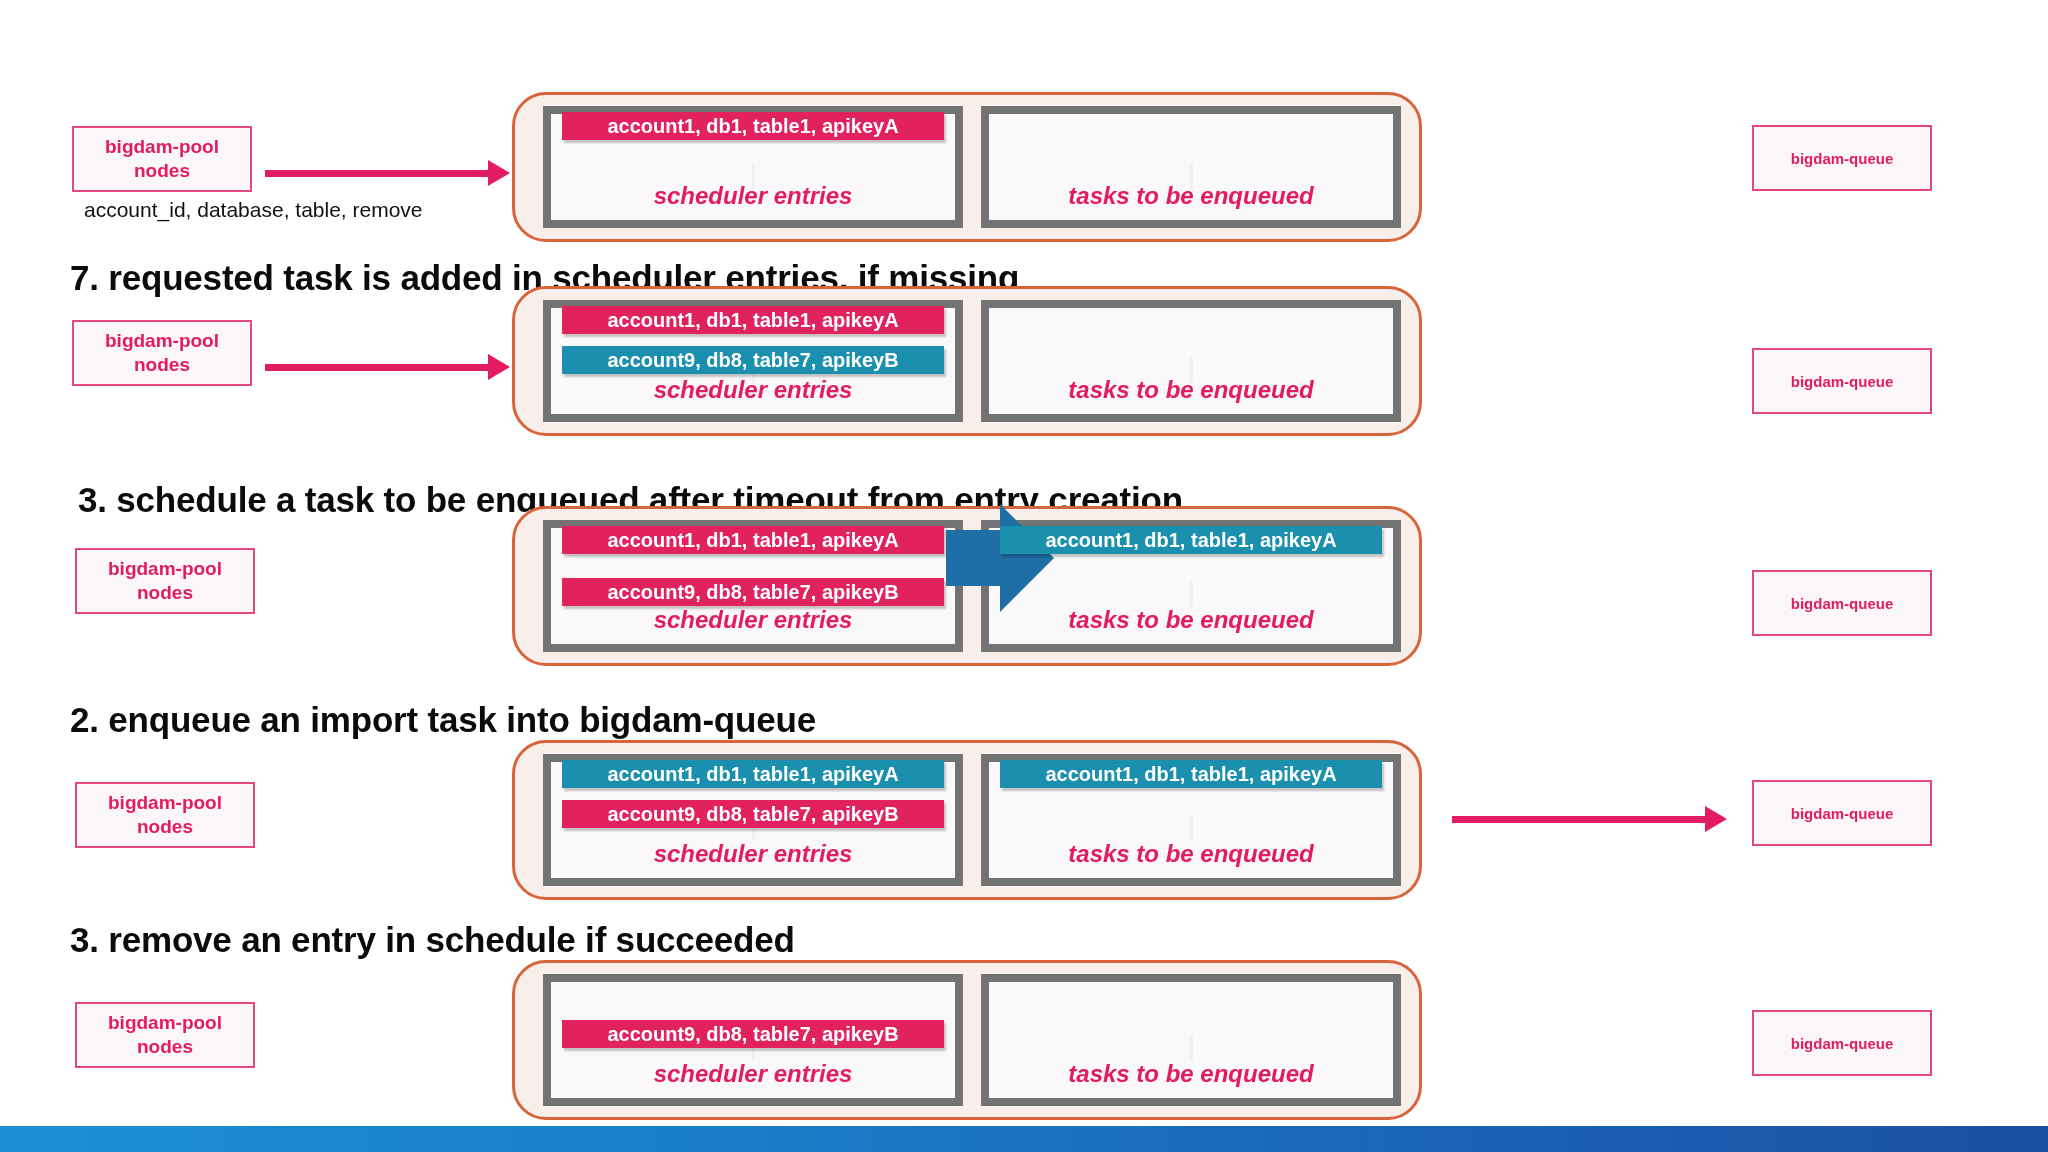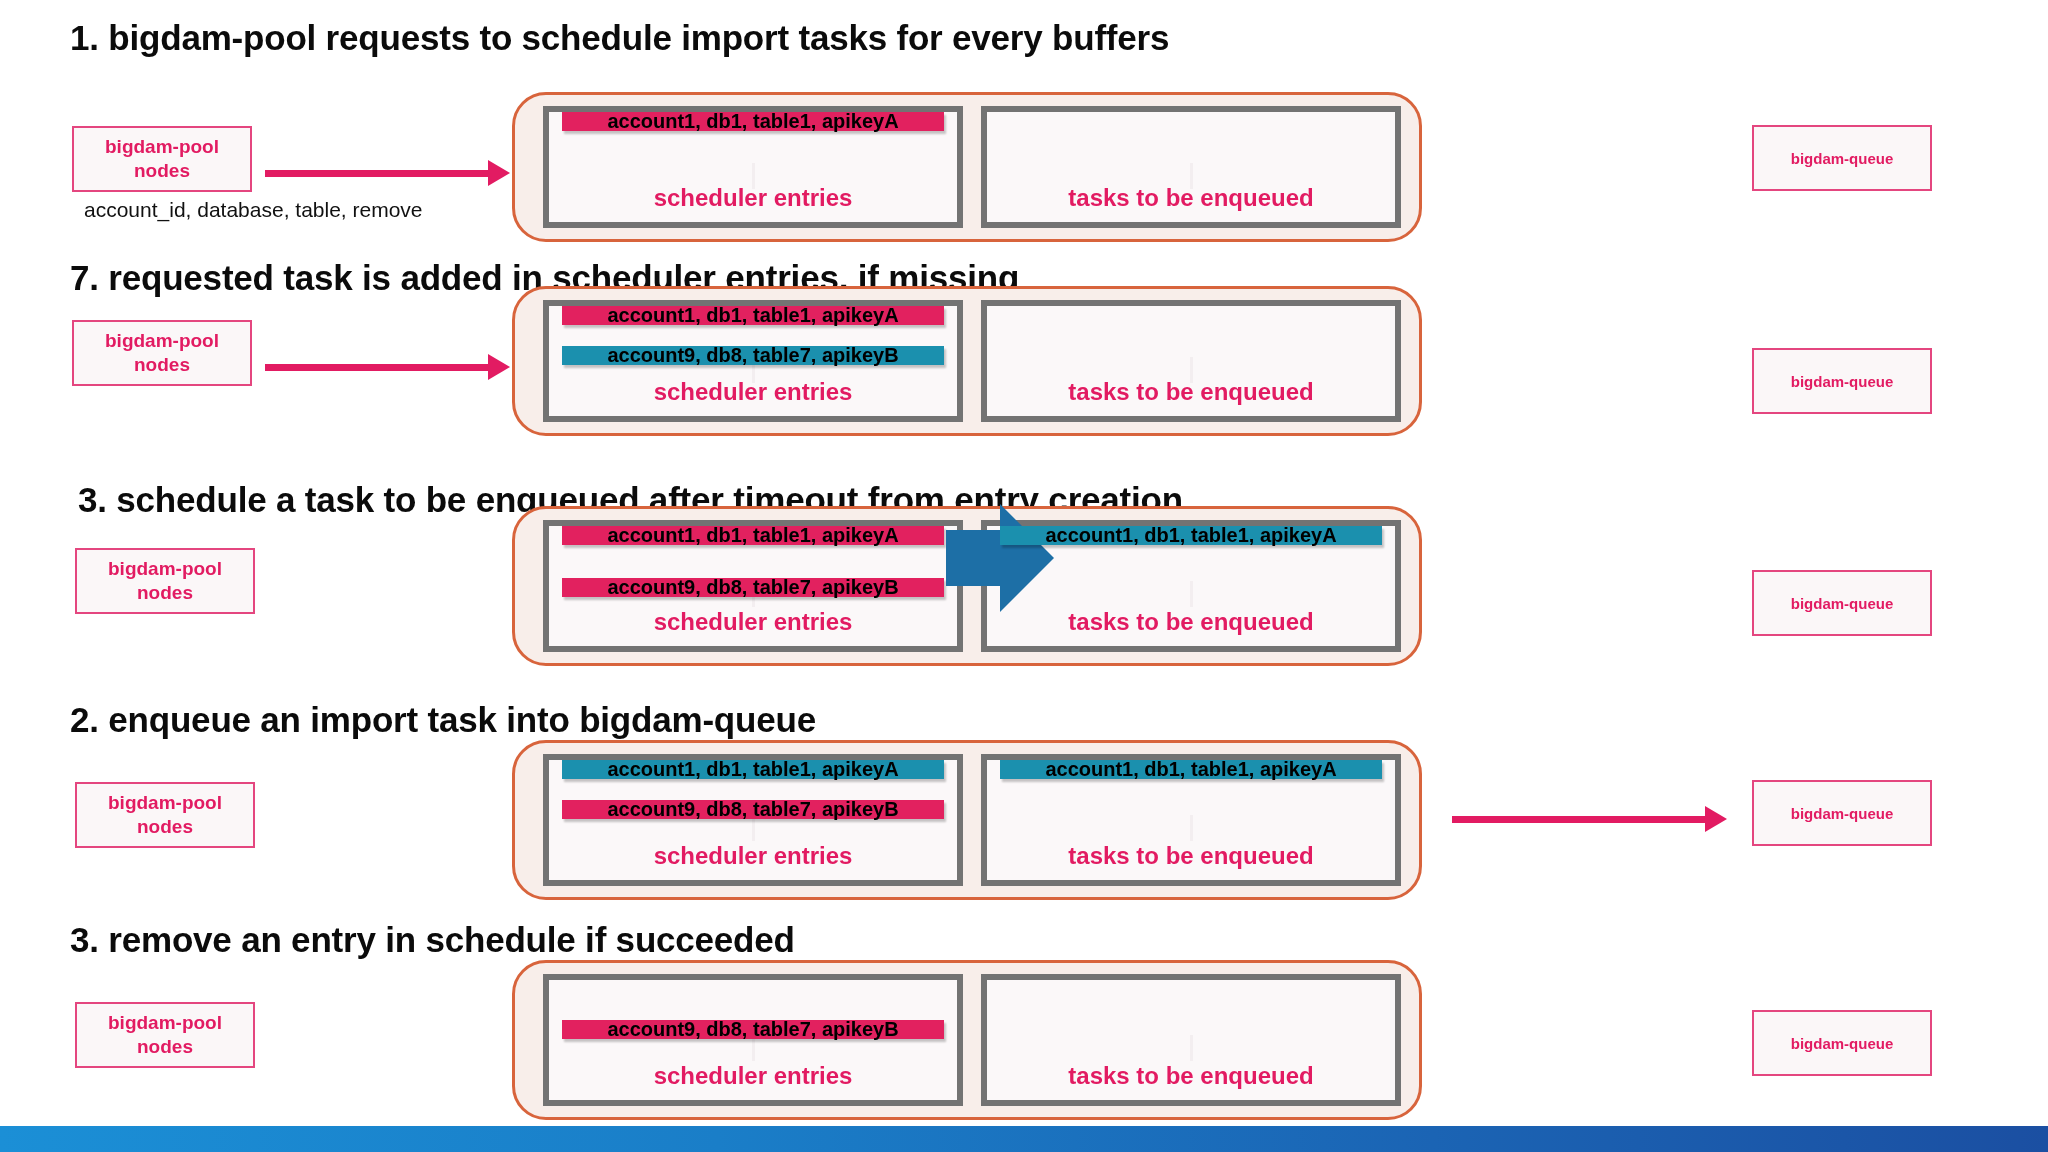--- a/index.html
+++ b/index.html
@@ -48,40 +48,41 @@
     background:#f8eeea;
     border:3px solid #d8643c;
     border-radius:34px;
     box-sizing:border-box;
     display:flex;
     align-items:stretch;
   }
   .panel{
     position:absolute;
     background:#fbf8f9;
-    border:6px solid #737373;
+    border:8px solid #737373;
     box-sizing:border-box;
+    font-style:italic;
   }
   .panel-label{
     position:absolute;left:0;right:0;bottom:10px;
     text-align:center;
     font-size:24px;font-weight:700;color:#e21b62;white-space:nowrap;
   }
   .panel-tick{
     position:absolute;left:50%;top:46%;
     width:3px;height:26px;margin-left:-1px;
     background:#f3eef0;
   }
 
   
   .chip{
     position:absolute;
-    height:19px;
+    height:28px;
     display:flex;align-items:center;justify-content:center;
-    color:#000000;font-weight:700;font-size:20px;
+    color:#ffffff;font-weight:700;font-size:20px;
     white-space:nowrap;
     box-shadow:2px 3px 2px rgba(0,0,0,0.22);
   }
   .chip.pink{background:#e2215f;}
   .chip.teal{background:#1b90ae;}
 
   
   .arrow-line{
     position:absolute;height:7px;background:#e21b62;
   }
@@ -98,21 +99,20 @@
     position:absolute;left:0;bottom:0;width:2048px;height:26px;
     background:linear-gradient(90deg,#1b8fd6 0%,#1a7ec8 35%,#1b64b4 70%,#1b4fa2 100%);
   }
 </style>
 </head>
 <body>
 
 <div class="slide">
 
   <div class="step" id="s1" style="top:18px;height:215px;">
-    <div class="step-title">1. bigdam-pool requests to schedule import tasks for every buffers</div>
 
     <div class="pool-box" style="left:72px;top:108px;">
       <span>bigdam-pool</span>
       <span>nodes</span>
     </div>
     <div class="pool-caption" style="left:84px;top:180px;">account_id, database, table, remove</div>
 
     <div class="arrow-line" style="left:265px;top:152px;width:225px;"></div>
     <div class="arrow-head" style="left:488px;top:142px;"></div>
 

